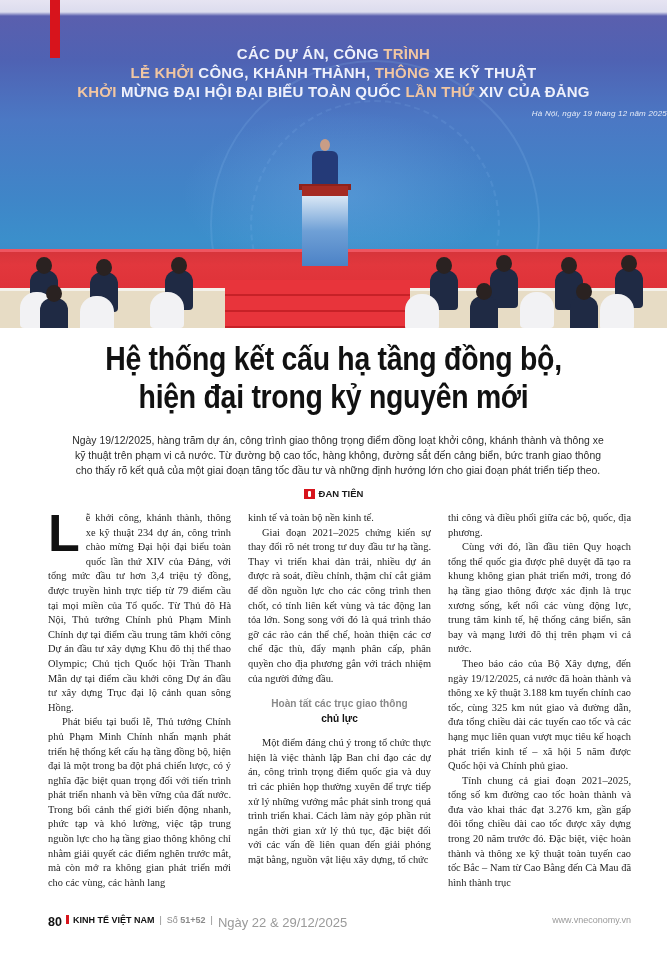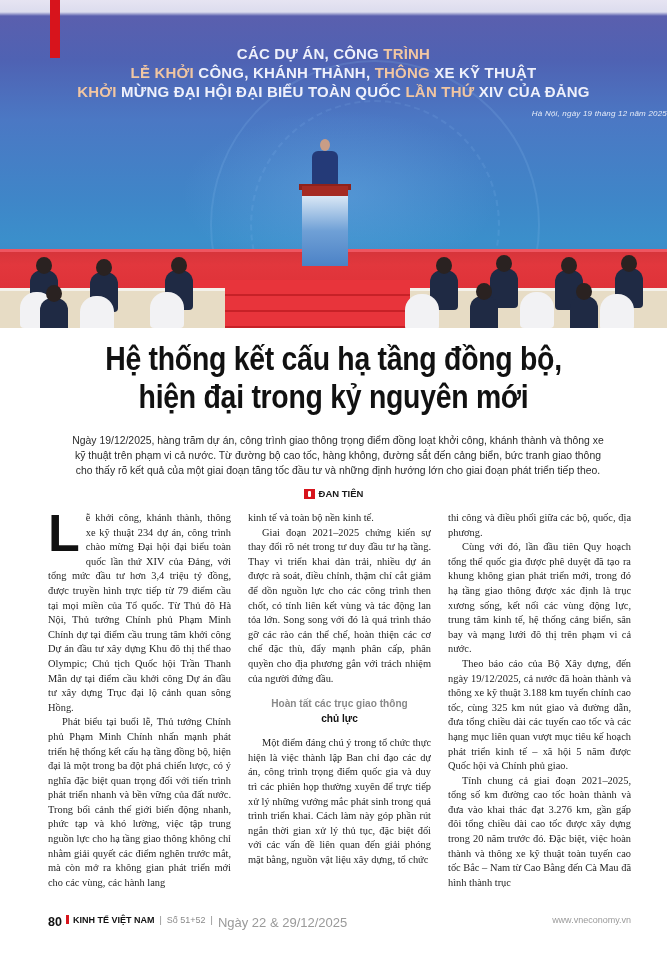--- a/index.html
+++ b/index.html
@@ -110,21 +110,21 @@
     
     .footer {
       position: absolute; left: 48px; top: 915px; width: 583px; height: 16px;
       font-family: "Liberation Sans", sans-serif; display: flex; align-items: flex-start;
     }
     .pageno { font-weight: bold; font-size: 12.5px; color: #111; margin-right: 4px; }
     .footer-bar { width: 3px; height: 9px; background: #d7141c; margin-right: 4px; }
     .mag { font-weight: bold; font-size: 9px; color: #111; }
     .sep { color: #888; font-size: 9px; margin: 0 5px; }
     .issue { font-size: 9px; color: #8a8a8a; }
-    .issue b { font-weight: normal; color: #8a8a8a; }
+    .issue b { font-weight: bold; color: #8a8a8a; }
     .footdate { font-size: 13px; color: #9a9a9a; }
     .site { margin-left: auto; font-size: 9px; color: #9a9a9a; }
   </style>
 </head>
 <body>
 
 <div class="hero">
   <div class="glow"></div>
   <div class="emblem"></div>
   <div class="emblem2"></div>

